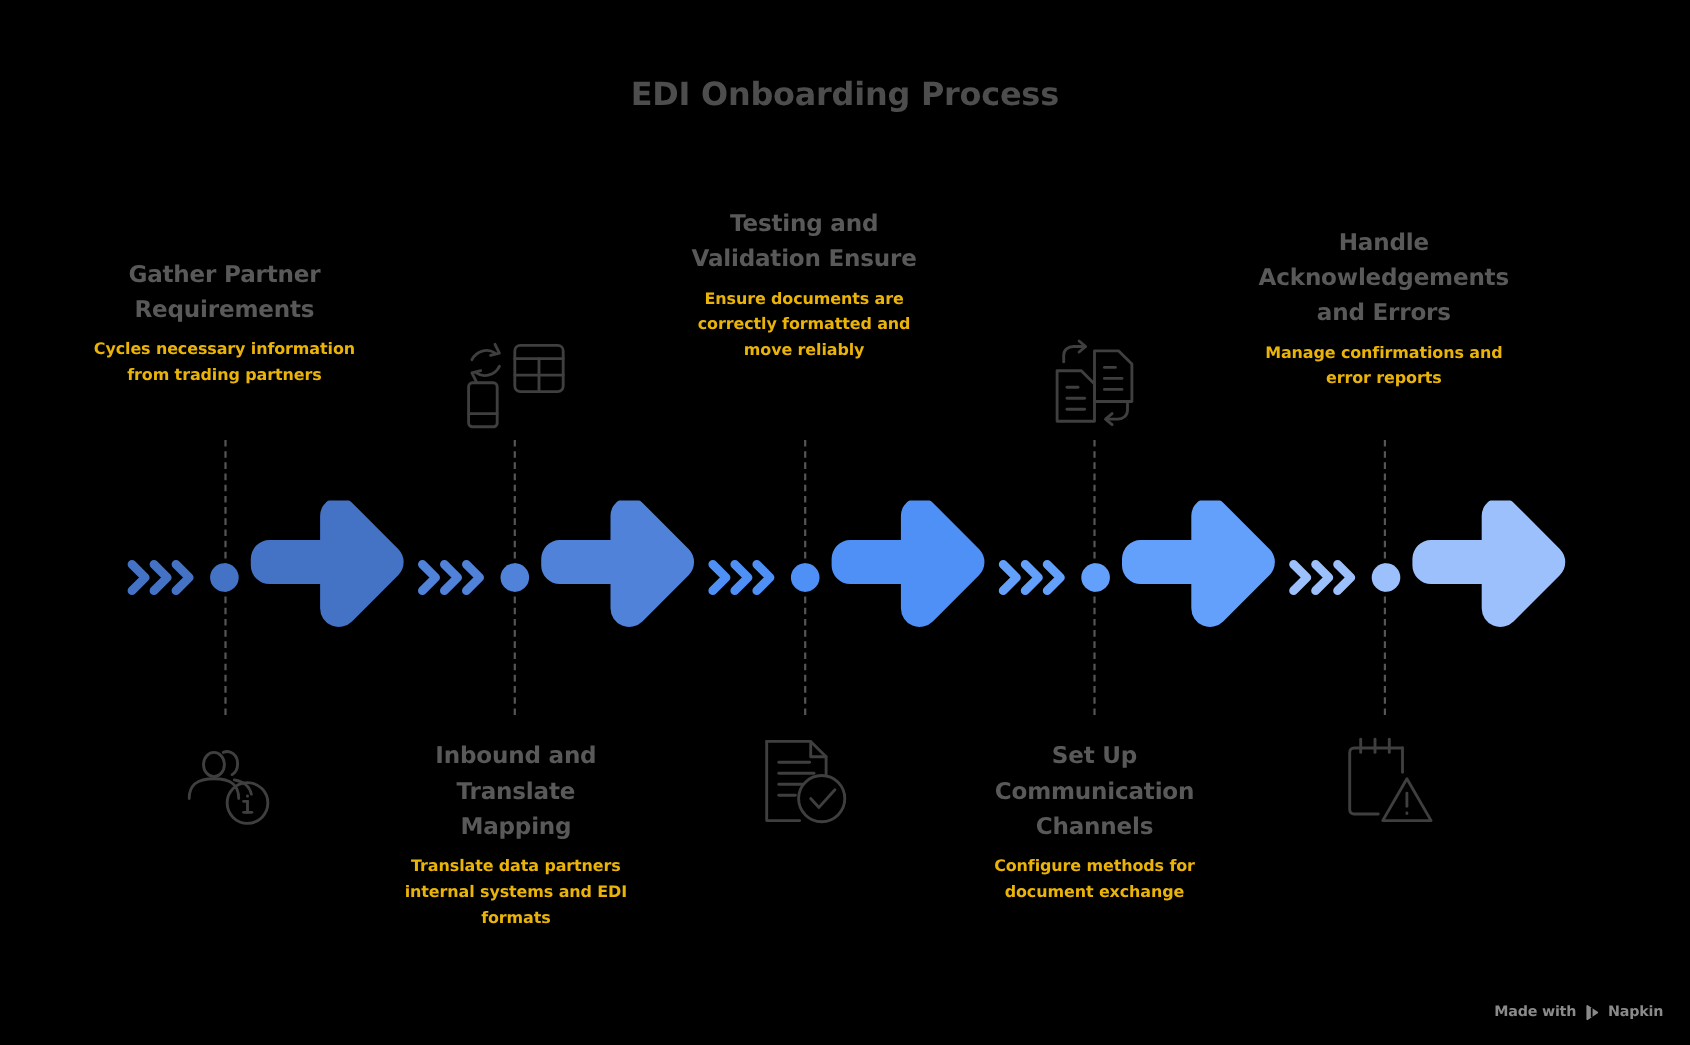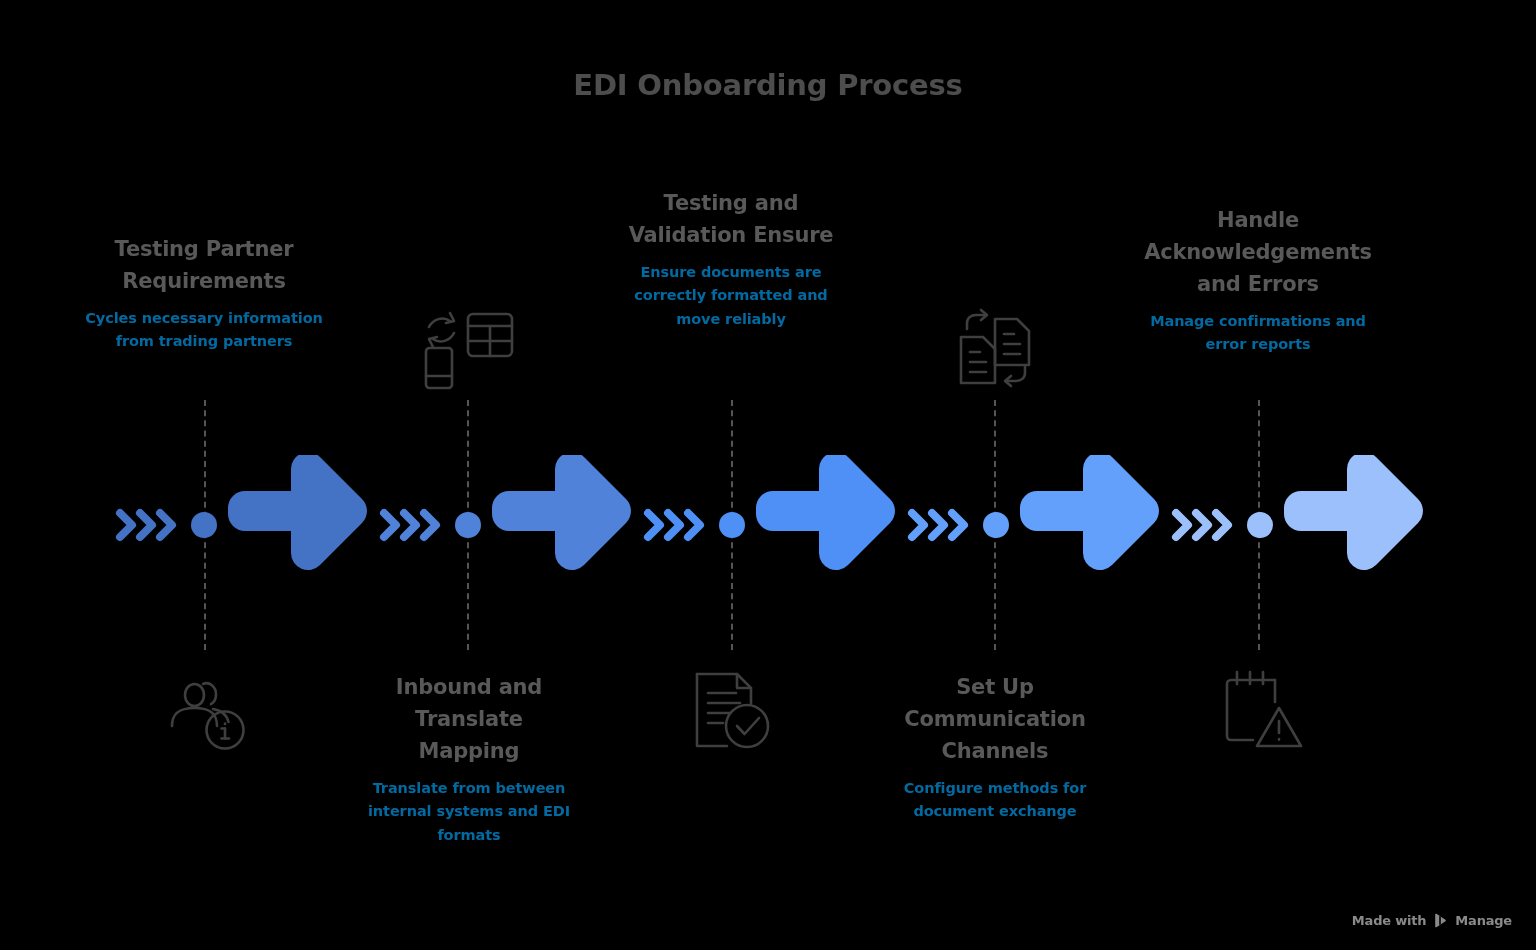--- a/index.html
+++ b/index.html
@@ -26,21 +26,21 @@
   }
 
   
   .txt { position:absolute; text-align:center; }
   .txt .head {
     font-size:21px; font-weight:bold; line-height:1.52;
     color:#595959; letter-spacing:-0.2px;
   }
   .txt .desc {
     font-size:14.5px; font-weight:bold; line-height:1.62;
-    color:#0369a1; margin-top:9px; letter-spacing:-0.1px;
+    color:#eab308; margin-top:9px; letter-spacing:-0.1px;
   }
 
   
   .icon { position:absolute; }
   .icon svg { display:block; }
 
   
   .arrowrow { position:absolute; top:455px; left:0; width:1536px; height:160px; }
   .seg { position:absolute; top:0; height:160px; }
   .seg svg { display:block; }
@@ -61,21 +61,21 @@
 
   <div class="title">EDI Onboarding Process</div>
 
   <div class="guide" style="left:204px;"></div>
   <div class="guide" style="left:467px;"></div>
   <div class="guide" style="left:731px;"></div>
   <div class="guide" style="left:994px;"></div>
   <div class="guide" style="left:1258px;"></div>
 
   <div class="txt" style="left:79px; top:234px; width:250px;">
-    <div class="head">Testing Partner Requirements</div>
+    <div class="head">Gather Partner Requirements</div>
     <div class="desc">Cycles necessary information from trading partners</div>
   </div>
   <div class="icon" style="left:163px; top:668px;">
     <svg width="84" height="84" viewBox="0 0 84 84" fill="none" stroke="#3f3f3f" stroke-width="2.6" stroke-linecap="round" stroke-linejoin="round">
       <path d="M22 27 a9.5 11 0 1 1 19 0 a9.5 11 0 1 1 -19 0"></path>
       <path d="M9 58 c0-12 6.5-18 22.5-18 c16 0 22.5 6 22.5 18"></path>
       <path d="M40 16 a9.5 11 0 0 1 13 10.5 a9.5 11 0 0 1 -5 9.7"></path>
       <path d="M50 41 c9.5 1.6 14 6.5 15.5 13"></path>
       <circle cx="62" cy="62" r="18.5"></circle>
       <path d="M62 55.5 v0.4"></path>
@@ -97,21 +97,21 @@
       <path d="M6 68 h26"></path>
 
       <rect x="48" y="6" width="44" height="42" rx="5"></rect>
       <path d="M48 18 h44"></path>
       <path d="M48 33 h44"></path>
       <path d="M70 18 v30"></path>
     </svg>
   </div>
   <div class="txt" style="left:364px; top:672px; width:210px;">
     <div class="head">Inbound and Translate Mapping</div>
-    <div class="desc">Translate from between internal systems and EDI formats</div>
+    <div class="desc">Translate data partners internal systems and EDI formats</div>
   </div>
 
   <div class="txt" style="left:621px; top:188px; width:220px;">
     <div class="head">Testing and Validation Ensure</div>
     <div class="desc">Ensure documents are correctly formatted and move reliably</div>
   </div>
   <div class="icon" style="left:689px; top:668px;">
     <svg width="84" height="84" viewBox="0 0 84 84" fill="none" stroke="#3f3f3f" stroke-width="2.6" stroke-linecap="round" stroke-linejoin="round">
       <path d="M8 6 h40 l14 14 v16"></path>
       <path d="M8 6 v72 h30"></path>
@@ -244,16 +244,16 @@
 
   </div>
 
   <div class="footer">
     <span>Made with</span>
     <svg class="play" width="15" height="15" viewBox="0 0 15 15">
       <path d="M3 1.5 L12 7.5 L3 13.5 Z" fill="#8a8a8a"></path>
       <path d="M3 1.5 L12 7.5 L3 13.5 Z" fill="none" stroke="#8a8a8a" stroke-width="1.6" stroke-linejoin="round"></path>
       <rect x="6.2" y="3.2" width="1.6" height="8.6" fill="#000"></rect>
     </svg>
-    <span>Manage</span>
+    <span>Napkin</span>
   </div>
 
 </div>
 
 </body></html>

